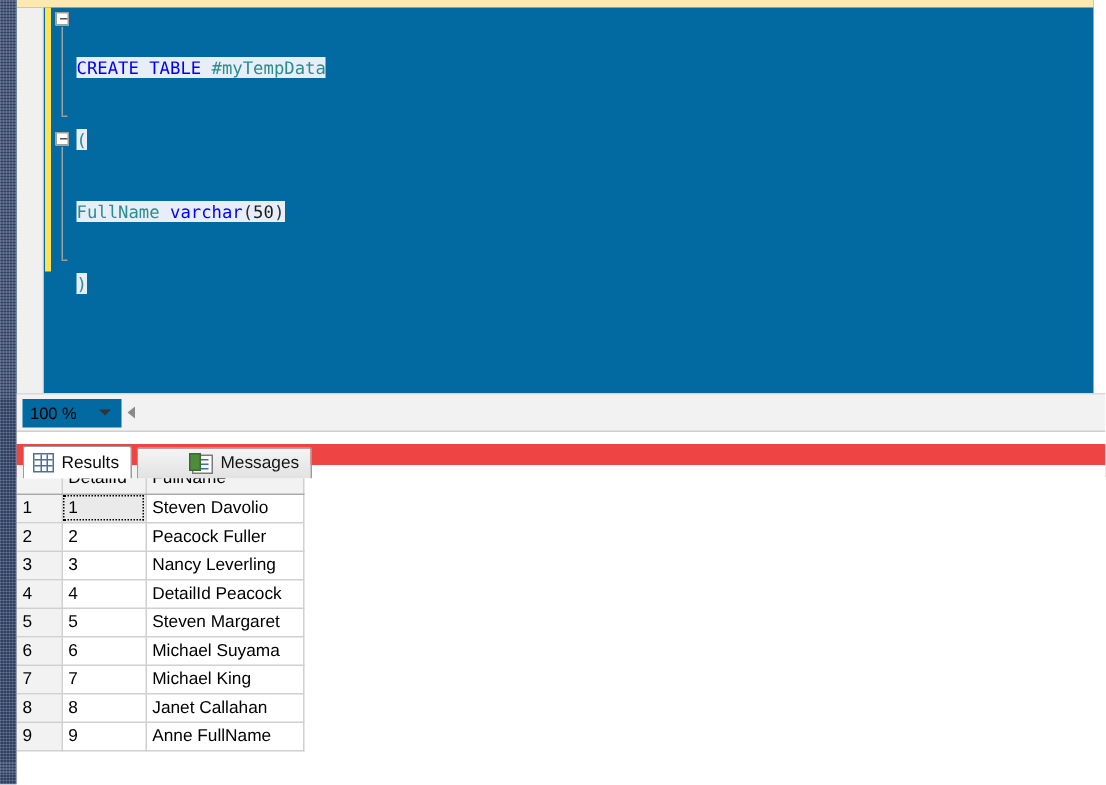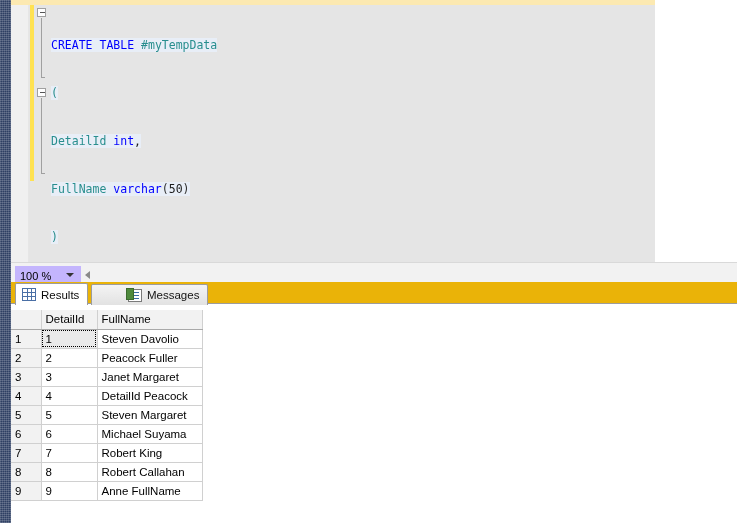--- a/index.html
+++ b/index.html
@@ -13,22 +13,22 @@
     position:absolute; left:0; top:0; width:11px; height:523px;
     background-color:#2e3f63;
     background-image:
       repeating-linear-gradient(0deg, rgba(255,255,255,.17) 0 1px, rgba(0,0,0,0) 1px 2px),
       repeating-linear-gradient(90deg, rgba(255,255,255,.13) 0 1px, rgba(0,0,0,0) 1px 2px);
     z-index:40;
   }
 
   
   .editor-pane {
-    position:absolute; left:11px; top:0; width:644px; height:262px;
-    background:#e5e5e5; overflow:hidden;
+    position:absolute; left:11px; top:0; width:718px; height:262px;
+    background:#0369a1; overflow:hidden;
   }
   .top-band {
     position:absolute; left:0; top:0; width:726px; height:5px;
     background:#fce9b1;
   }
   .indicator-margin {
     position:absolute; left:0; top:5px; width:18px; height:257px;
     background:#f0f0f0; border-right:1px solid #e6e6e6;
   }
   .change-bar {
@@ -66,38 +66,38 @@
   .num  { color:#1b1b1b; }
   .brkt { color:#303030; }
 
   
   .zoom-bar {
     position:absolute; left:11px; top:262px; width:726px; height:26px;
     background:#f2f2f2; border-top:1px solid #d9d9d9; border-bottom:1px solid #cfcfcf;
   }
   .zoom-combo {
     position:absolute; left:4px; top:3px; width:66px; height:19px;
-    background:#c4b5fd; display:flex; align-items:center;
+    background:#0369a1; display:flex; align-items:center;
   }
   .zoom-val { font-size:11px; color:#000; padding-left:5px; }
   .zoom-caret {
     position:absolute; right:7px; top:7px; width:0; height:0;
     border-left:4px solid transparent; border-right:4px solid transparent;
     border-top:4px solid #333;
   }
   .scroll-arrow-left {
     position:absolute; left:74px; top:8px; width:0; height:0;
     border-top:4px solid transparent; border-bottom:4px solid transparent;
     border-right:5px solid #8a8a8a;
   }
 
   
   .tabstrip {
-    position:absolute; left:11px; top:282px; width:726px; height:22px;
-    background:#eab308; border-bottom:1px solid #9c9c9c;
+    position:absolute; left:11px; top:296px; width:726px; height:22px;
+    background:#ef4444; border-bottom:1px solid #9c9c9c;
   }
   .tab {
     position:absolute; top:2px; height:21px; display:flex; align-items:center;
     padding:0 8px 0 6px; font-size:11.5px; color:#0a0a0a;
     border:1px solid #9c9c9c; border-bottom:none;
     border-radius:2px 2px 0 0;
   }
   .tab.active { background:#ffffff; top:1px; height:22px; z-index:3; }
   .tab.inactive {
     background:linear-gradient(#f4f4f4,#e2e2e2); z-index:2; color:#141414;padding-left:36px;
@@ -168,21 +168,20 @@
         <div class="h-tick" style="top:72px;"></div>
 
         <div class="coll-box" style="top:83px;"></div>
         <div class="v-line" style="top:93px; height:75px;"></div>
         <div class="h-tick" style="top:168px;"></div>
       </div>
 
       <div class="code-lines">
         <div class="ln"><span class="sel"><span class="kw">CREATE</span> <span class="kw">TABLE</span> <span class="tmp">#myTempData</span></span></div>
         <div class="ln"><span class="sel"><span class="tmp">(</span></span></div>
-        <div class="ln"><span class="sel"><span class="tmp">DetailId</span> <span class="kw">int</span><span class="punct">,</span></span></div>
         <div class="ln"><span class="sel"><span class="tmp">FullName</span> <span class="kw">varchar</span><span class="brkt">(</span><span class="num">50</span><span class="brkt">)</span></span></div>
         <div class="ln"><span class="sel"><span class="tmp">)</span></span></div>
         
         
         
         
         
         
       </div>
 
@@ -224,46 +223,46 @@
           <td class="c-full">Steven Davolio</td>
         </tr>
         <tr>
           <td class="rowhdr">2</td>
           <td class="c-detail">2</td>
           <td class="c-full">Peacock Fuller</td>
         </tr>
         <tr>
           <td class="rowhdr">3</td>
           <td class="c-detail">3</td>
-          <td class="c-full">Janet Margaret</td>
+          <td class="c-full">Nancy Leverling</td>
         </tr>
         <tr>
           <td class="rowhdr">4</td>
           <td class="c-detail">4</td>
           <td class="c-full">DetailId Peacock</td>
         </tr>
         <tr>
           <td class="rowhdr">5</td>
           <td class="c-detail">5</td>
           <td class="c-full">Steven Margaret</td>
         </tr>
         <tr>
           <td class="rowhdr">6</td>
           <td class="c-detail">6</td>
           <td class="c-full">Michael Suyama</td>
         </tr>
         <tr>
           <td class="rowhdr">7</td>
           <td class="c-detail">7</td>
-          <td class="c-full">Robert King</td>
+          <td class="c-full">Michael King</td>
         </tr>
         <tr>
           <td class="rowhdr">8</td>
           <td class="c-detail">8</td>
-          <td class="c-full">Robert Callahan</td>
+          <td class="c-full">Janet Callahan</td>
         </tr>
         <tr>
           <td class="rowhdr">9</td>
           <td class="c-detail">9</td>
           <td class="c-full">Anne FullName</td>
         </tr>
       </tbody>
     </table>
   </div>
 

